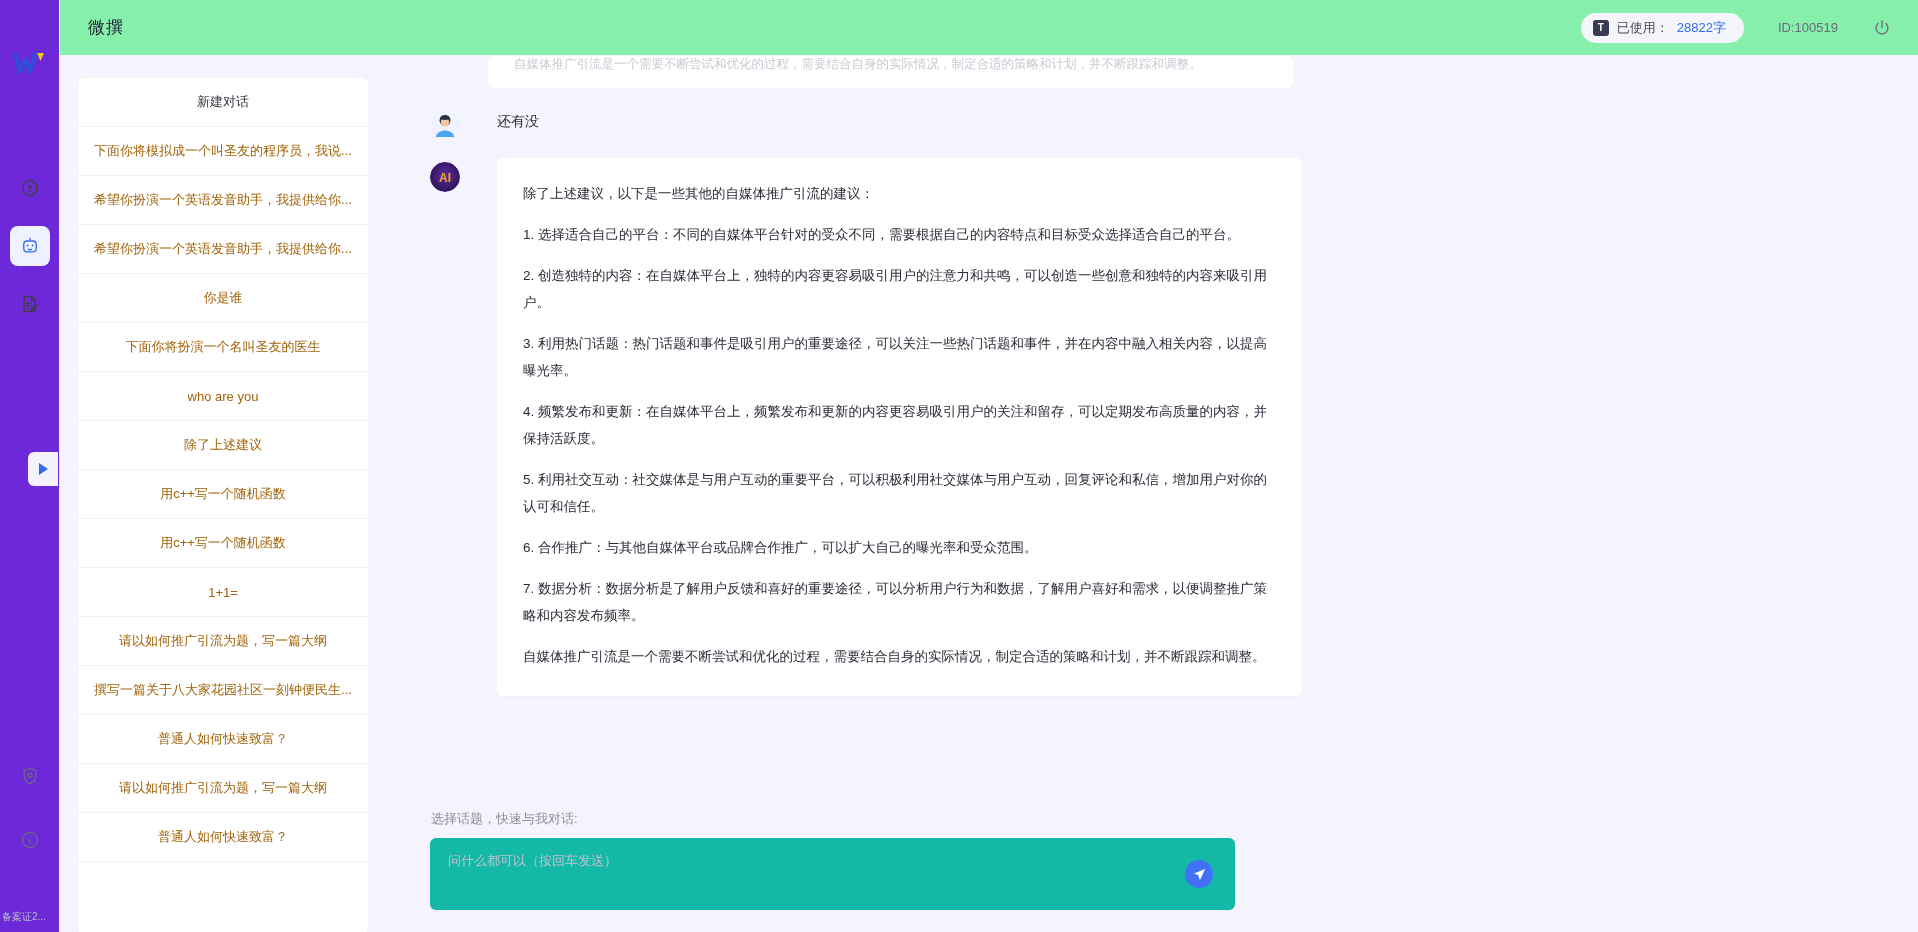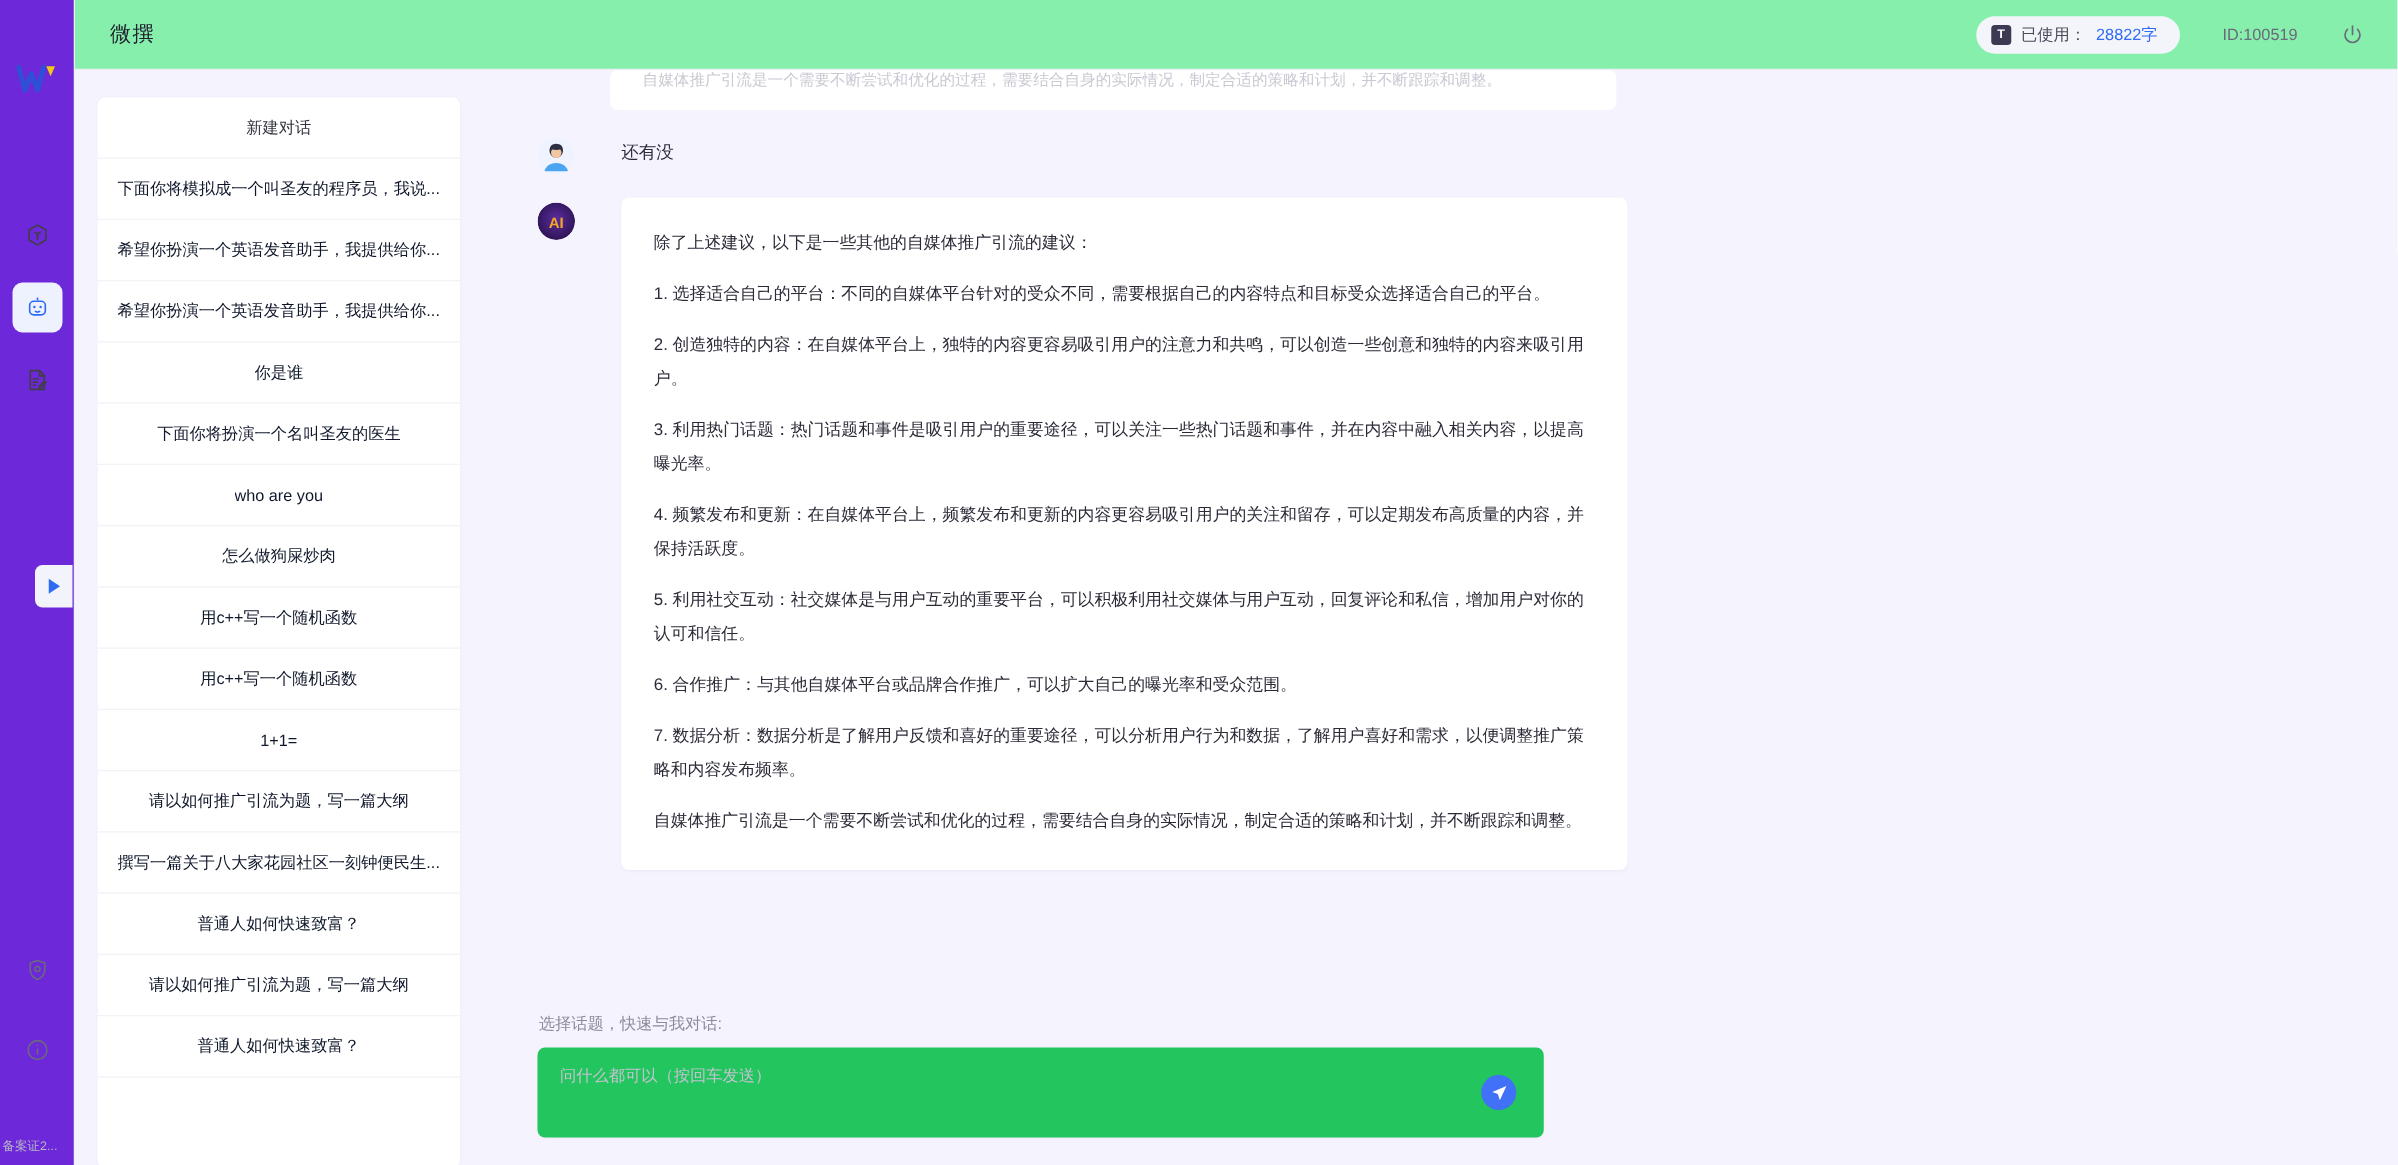--- a/index.html
+++ b/index.html
@@ -75,21 +75,21 @@
   
   .convo-wrap { width: 308px; flex: 0 0 308px; padding: 22px 0 0 18px; }
   .convo-panel {
     width: 290px; height: 856px;
     background: #ffffff; border-radius: 6px;
     box-shadow: 0 1px 3px rgba(60,60,110,0.05);
     overflow: hidden;
   }
   .convo-item {
     height: 49px; display: flex; align-items: center; justify-content: center;
-    padding: 0 12px; font-size: 13px; color: #0f172a;
+    padding: 0 12px; font-size: 13px; color: #a16207;
     border-bottom: 1px solid #f2f2f7; cursor: pointer;
     white-space: nowrap; overflow: hidden; text-overflow: ellipsis;
   }
   .convo-item span {
     display: block; max-width: 100%; overflow: hidden;
     text-overflow: ellipsis; white-space: nowrap; 
   }
   .convo-item.new { color: #33333f; }
 
   
@@ -115,21 +115,21 @@
     padding: 22px 26px 26px 26px;
     box-shadow: 0 1px 2px rgba(60,60,110,0.04);
   }
   .ai-p { font-size: 13.5px; line-height: 2.0; color: #2b2b38; margin-bottom: 14px; }
   .ai-p:last-child { margin-bottom: 0; }
 
   
   .composer { flex: 0 0 auto; padding: 16px 0 22px 62px; }
   .composer-label { font-size: 13px; color: #8b8b9c; margin-bottom: 10px; margin-left: 1px; }
   .composer-box {
-    width: 805px; height: 72px; background: #22c55e; border-radius: 6px;
+    width: 805px; height: 72px; background: #14b8a6; border-radius: 6px;
     position: relative; box-shadow: 0 1px 2px rgba(60,60,110,0.04);
   }
   .composer-input {
     width: 700px; height: 72px; border: none; outline: none; background: transparent;
     padding: 14px 18px; font-size: 13px; color: #2b2b38; resize: none;
     font-family: "Liberation Sans", "DejaVu Sans", sans-serif;
   }
   .composer-input::placeholder { color: #c3c3d0; }
   .send-btn {
     position: absolute; right: 22px; top: 50%; transform: translateY(-50%);
@@ -241,21 +241,21 @@
           <div class="convo-item">
               <span>你是谁</span>
             </div>
           <div class="convo-item">
               <span>下面你将扮演一个名叫圣友的医生</span>
             </div>
           <div class="convo-item">
               <span>who are you</span>
             </div>
           <div class="convo-item">
-              <span>怎么做狗屎炒肉</span>
+              <span>除了上述建议</span>
             </div>
           <div class="convo-item">
               <span>用c++写一个随机函数</span>
             </div>
           <div class="convo-item">
               <span>用c++写一个随机函数</span>
             </div>
           <div class="convo-item">
               <span>1+1=</span>
             </div>

